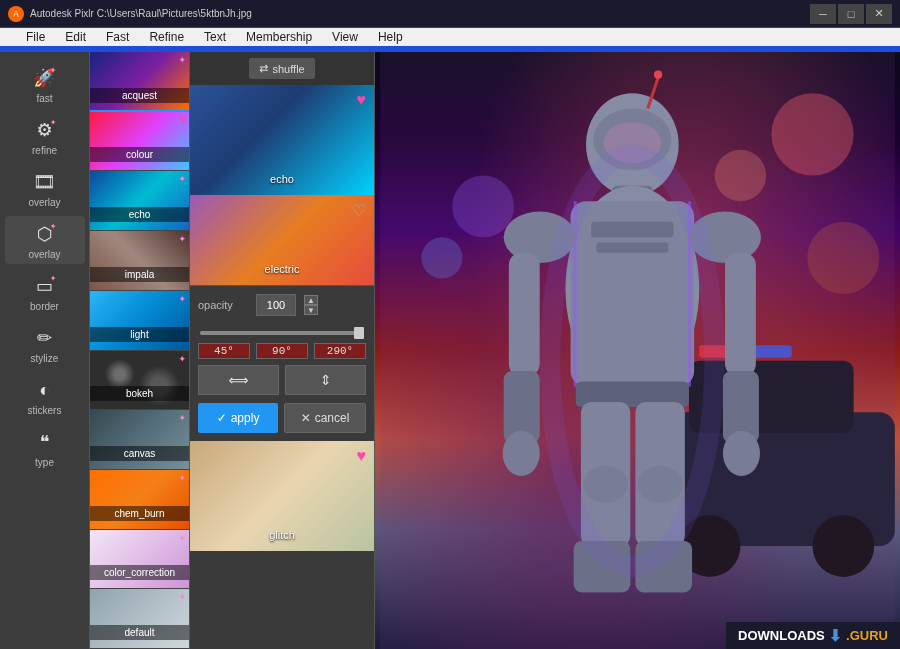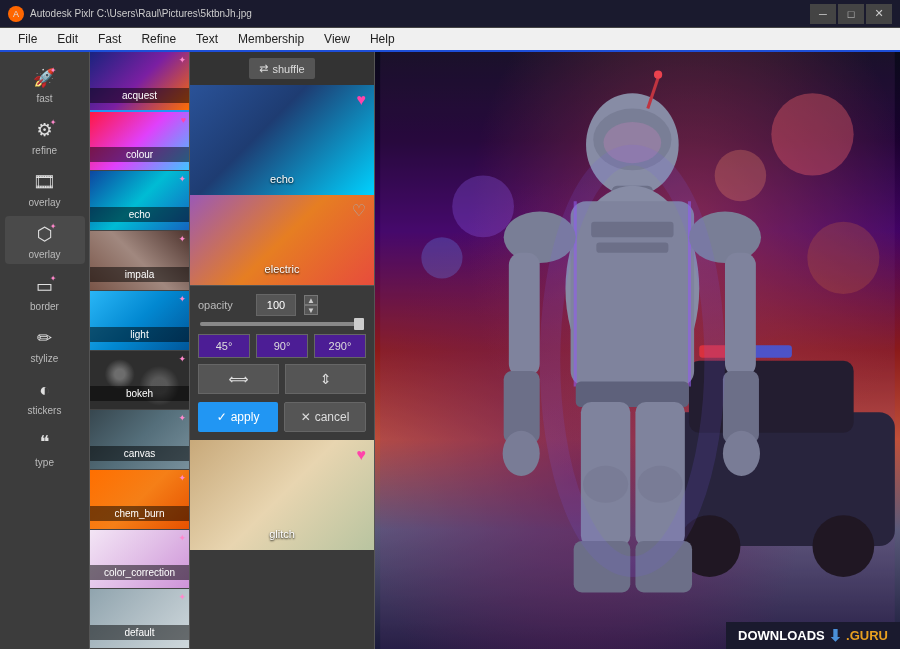--- a/index.html
+++ b/index.html
@@ -11,22 +11,22 @@
       padding: 0 8px; border-bottom: 1px solid #444;
     }
     .title-bar-left { display: flex; align-items: center; gap: 6px; }
     .title-bar-icon { width: 16px; height: 16px; background: #ff6600; border-radius: 50%; display: flex; align-items: center; justify-content: center; font-size: 9px; }
     .title-bar-text { font-size: 10px; color: #ccc; }
     .title-bar-controls { display: flex; gap: 2px; }
     .title-btn { width: 26px; height: 20px; background: #444; border: none; color: #ccc; cursor: pointer; font-size: 11px; display: flex; align-items: center; justify-content: center; }
 
     
     .menu-bar {
-      height: 24px; background: #f0f0f0; display: flex; align-items: center; padding: 0 8px;
-      border-bottom: 2px solid #1d4ed8;
+      height: 24px; background: #f0f0f0; display: flex; align-items: center; padding: 0 16px;
+      border-bottom: 6px solid #1d4ed8;
     }
     .menu-item { padding: 2px 10px; font-size: 12px; color: #222; cursor: pointer; }
 
     
     .main-container { display: flex; height: 597px; }
 
     
     .tool-sidebar {
       width: 90px; background: #3c3c3c; display: flex; flex-direction: column; align-items: center;
       padding-top: 8px; gap: 4px; border-right: 1px solid #555;
@@ -77,33 +77,33 @@
 
     
     .grad-echo { background: linear-gradient(135deg, #2a5298 0%, #1e3c72 40%, #00d2ff 100%); }
     .grad-electric { background: linear-gradient(135deg, #9b59b6 0%, #e67e22 50%, #e74c3c 100%); }
     .grad-glitch { background: linear-gradient(135deg, #c8a97a 0%, #e8d5b0 50%, #b8c4a0 100%); }
 
     
     .controls-panel {
       padding: 8px; background: #3a3a3a; border-top: 1px solid #555;
     }
-    .opacity-row { display: flex; align-items: center; gap: 8px; margin-bottom: 6px; }
+    .opacity-row { display: flex; align-items: center; gap: 8px; margin-bottom: 15px; }
     .opacity-label { font-size: 11px; color: #bbb; min-width: 50px; }
     .opacity-slider { flex: 1; height: 4px; background: #555; border-radius: 2px; position: relative; }
     .opacity-slider-fill { height: 100%; background: #888; border-radius: 2px; width: 100%; }
     .opacity-slider-thumb { position: absolute; right: 0; top: -4px; width: 10px; height: 12px; background: #ccc; border-radius: 1px; }
     .opacity-input { width: 40px; height: 22px; background: #555; border: 1px solid #666; color: #fff; text-align: center; font-size: 11px; }
     .spin-btns { display: flex; flex-direction: column; }
     .spin-btn { width: 14px; height: 10px; background: #555; border: 1px solid #777; color: #ccc; font-size: 8px; cursor: pointer; display: flex; align-items: center; justify-content: center; }
 
     .angle-row { display: flex; gap: 6px; margin-bottom: 6px; }
     .angle-btn {
-      flex: 1; height: 24px; background: #4c1d95; border: 1px solid #666;
-      color: #ddd; font-size: 11px; cursor: pointer; display: flex; align-items: center; justify-content: center;
+      flex: 1; height: 16px; background: #7f1d1d; border: 1px solid #666;
+      color: #ddd; font-size: 11px; cursor: pointer; display: flex; align-items: center; justify-content: center; font-family: Liberation Mono, monospace;
     }
 
     .flip-row { display: flex; gap: 6px; margin-bottom: 8px; }
     .flip-btn {
       flex: 1; height: 30px; background: #555; border: 1px solid #666;
       color: #ddd; font-size: 14px; cursor: pointer; display: flex; align-items: center; justify-content: center;
     }
 
     .action-row { display: flex; gap: 6px; }
     .apply-btn {

